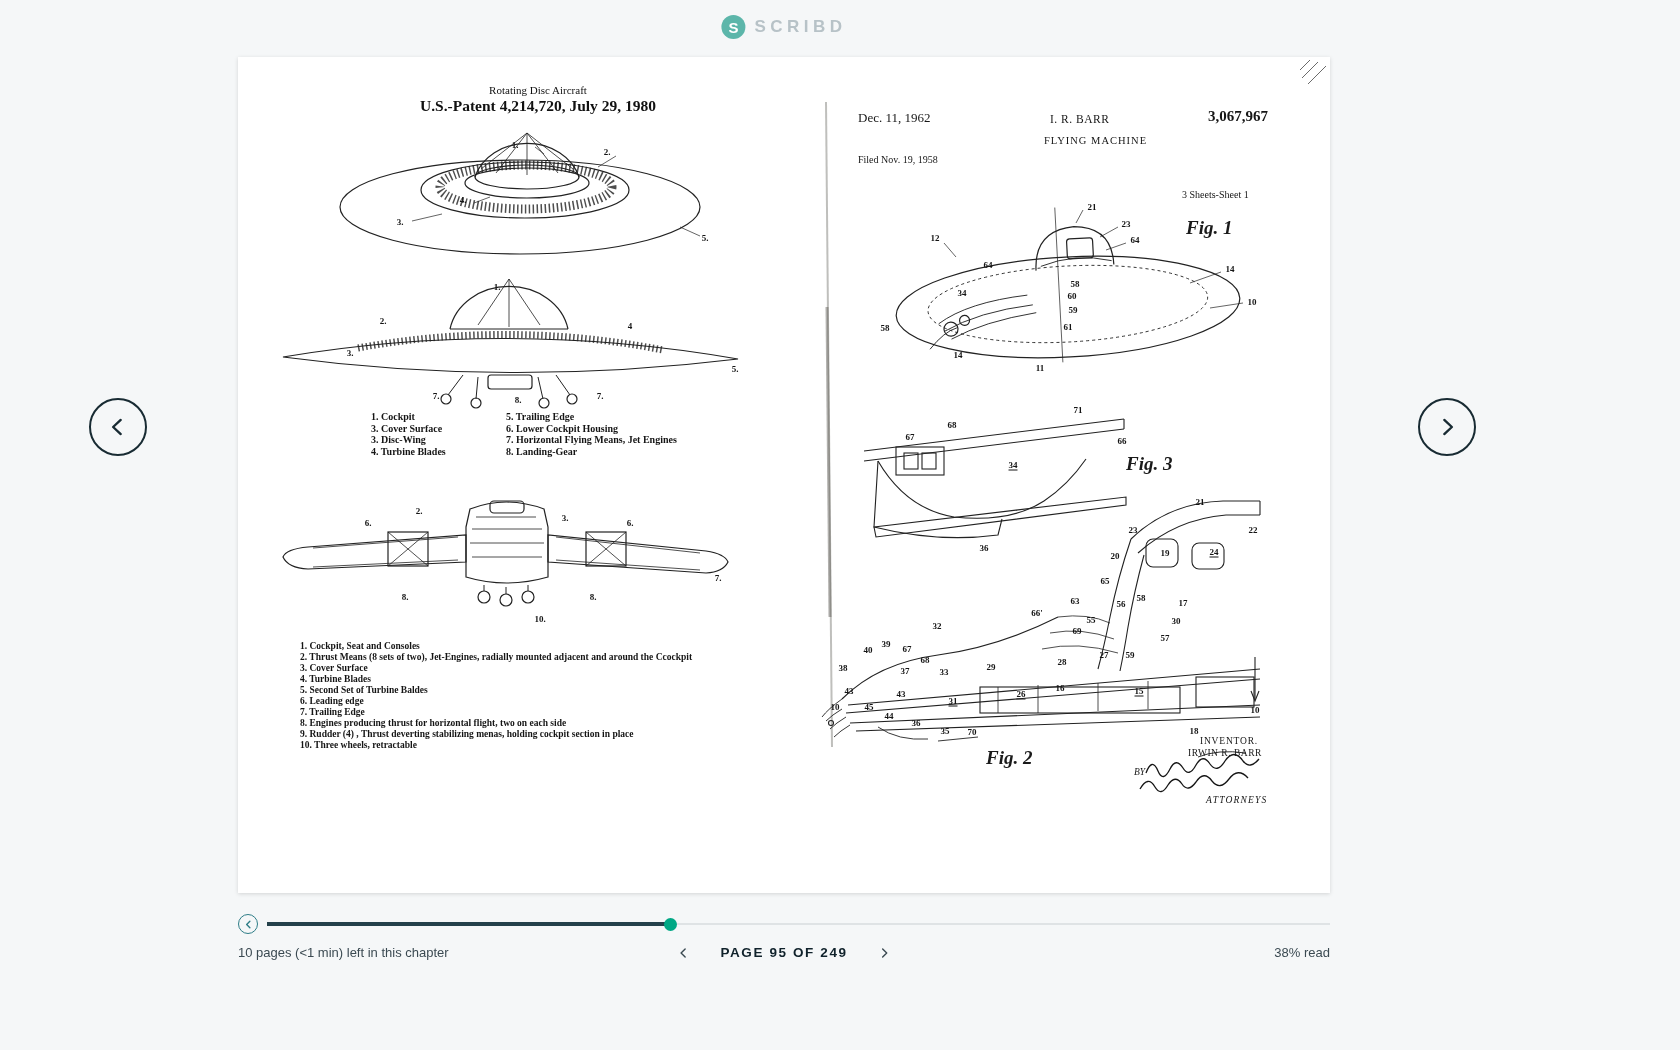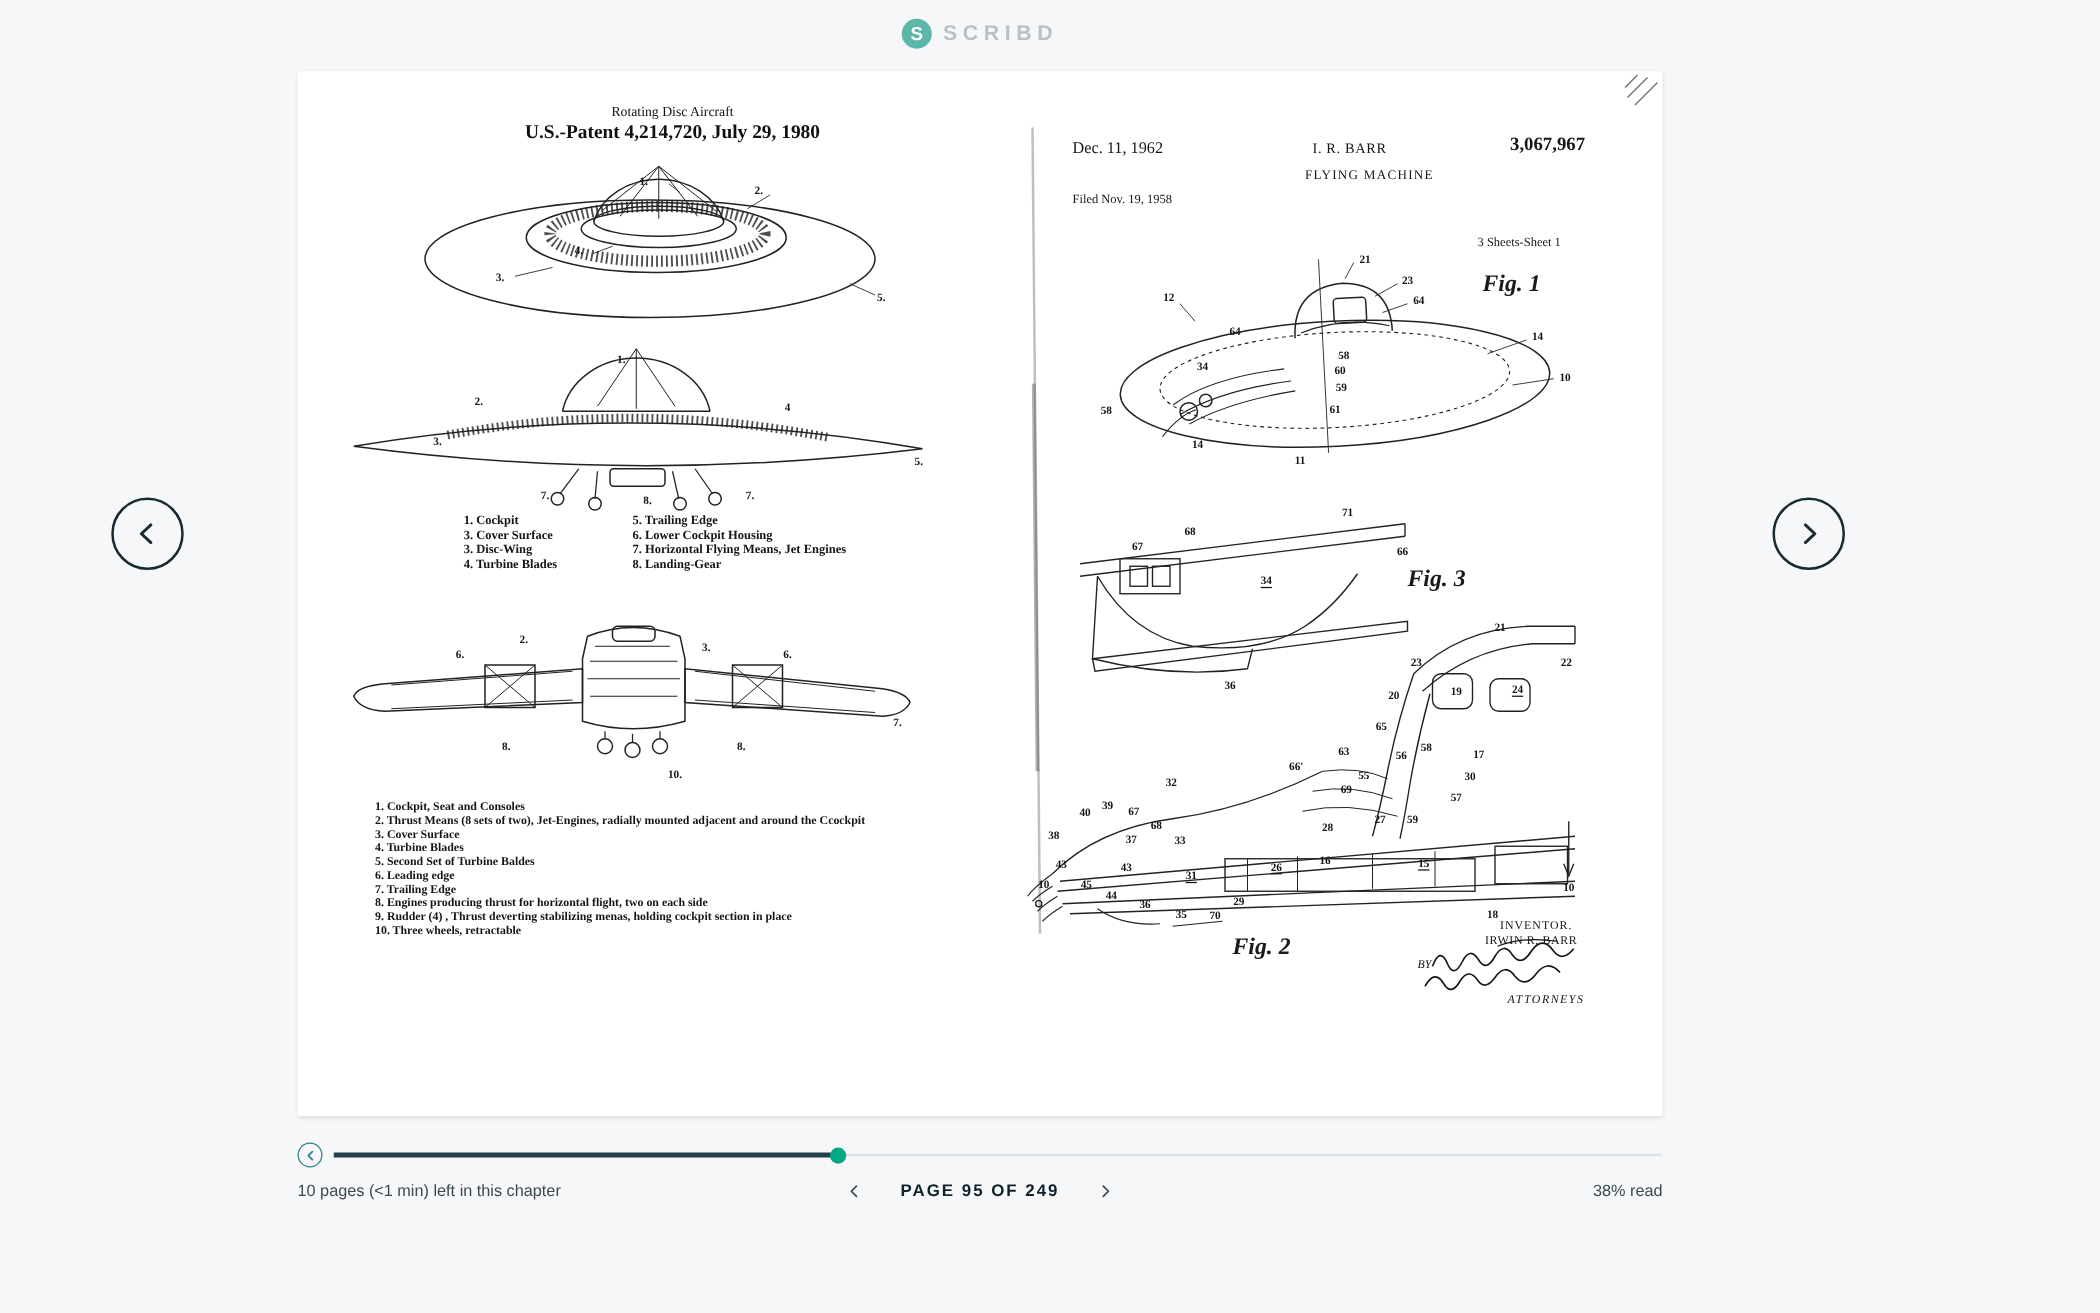--- a/index.html
+++ b/index.html
@@ -309,21 +309,21 @@
       <span class="callout" style="left: 824px; top: 605px;">28</span>
       <span class="callout" style="left: 866px; top: 598px;">27</span>
       <span class="callout" style="left: 892px; top: 598px;">59</span>
       <span class="callout" style="left: 611px; top: 634px;">43</span>
       <span class="callout" style="left: 663px; top: 637px;">43</span>
       <span class="callout" style="left: 631px; top: 650px;">45</span>
       <span class="callout" style="left: 651px; top: 659px;">44</span>
       <span class="callout" style="left: 678px; top: 666px;">36</span>
       <span class="callout" style="left: 707px; top: 674px;">35</span>
       <span class="callout" style="left: 734px; top: 675px;">70</span>
-      <span class="callout" style="left: 753px; top: 664px;">29</span>
+      <span class="callout" style="left: 753px; top: 610px;">29</span>
       <span class="callout underline" style="left: 783px; top: 637px;">26</span>
       <span class="callout underline" style="left: 715px; top: 644px;">31</span>
       <span class="callout" style="left: 822px; top: 631px;">16</span>
       <span class="callout underline" style="left: 901px; top: 634px;">15</span>
       <span class="callout" style="left: 1017px; top: 653px;">10</span>
       <span class="callout" style="left: 956px; top: 674px;">18</span>
       <span class="callout" style="left: 597px; top: 650px;">10</span>
     </div>
 </main>
 

